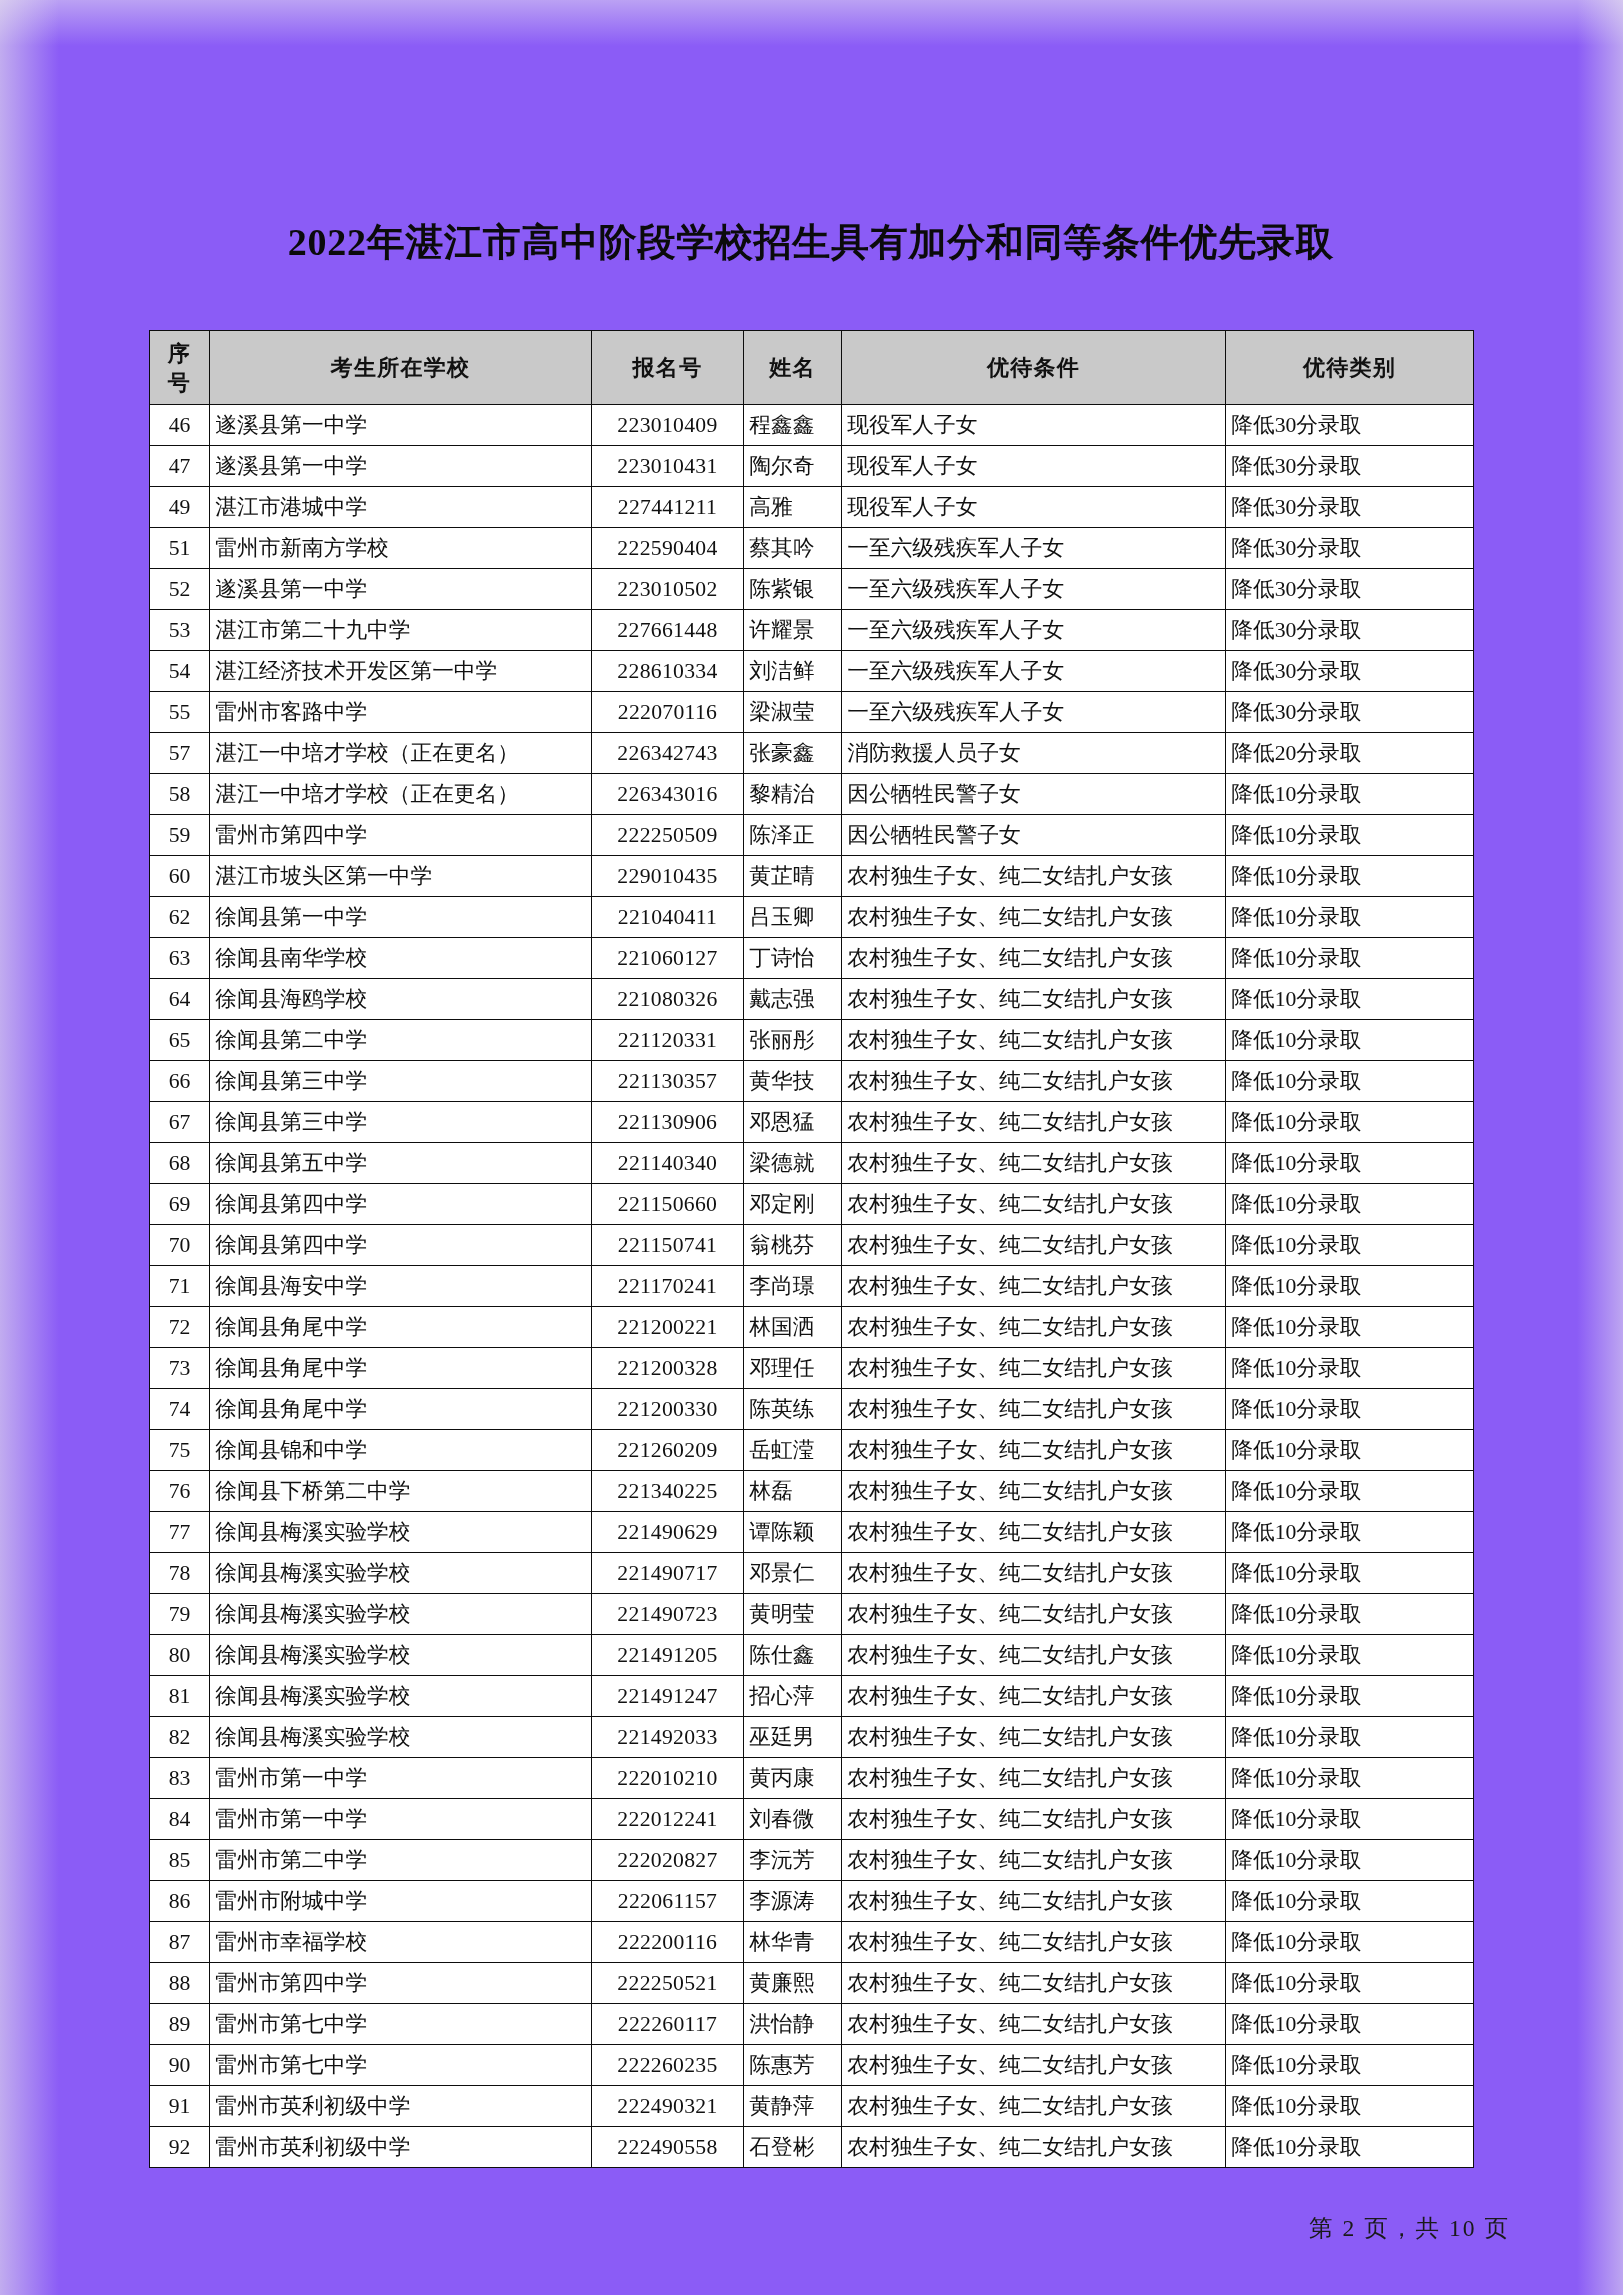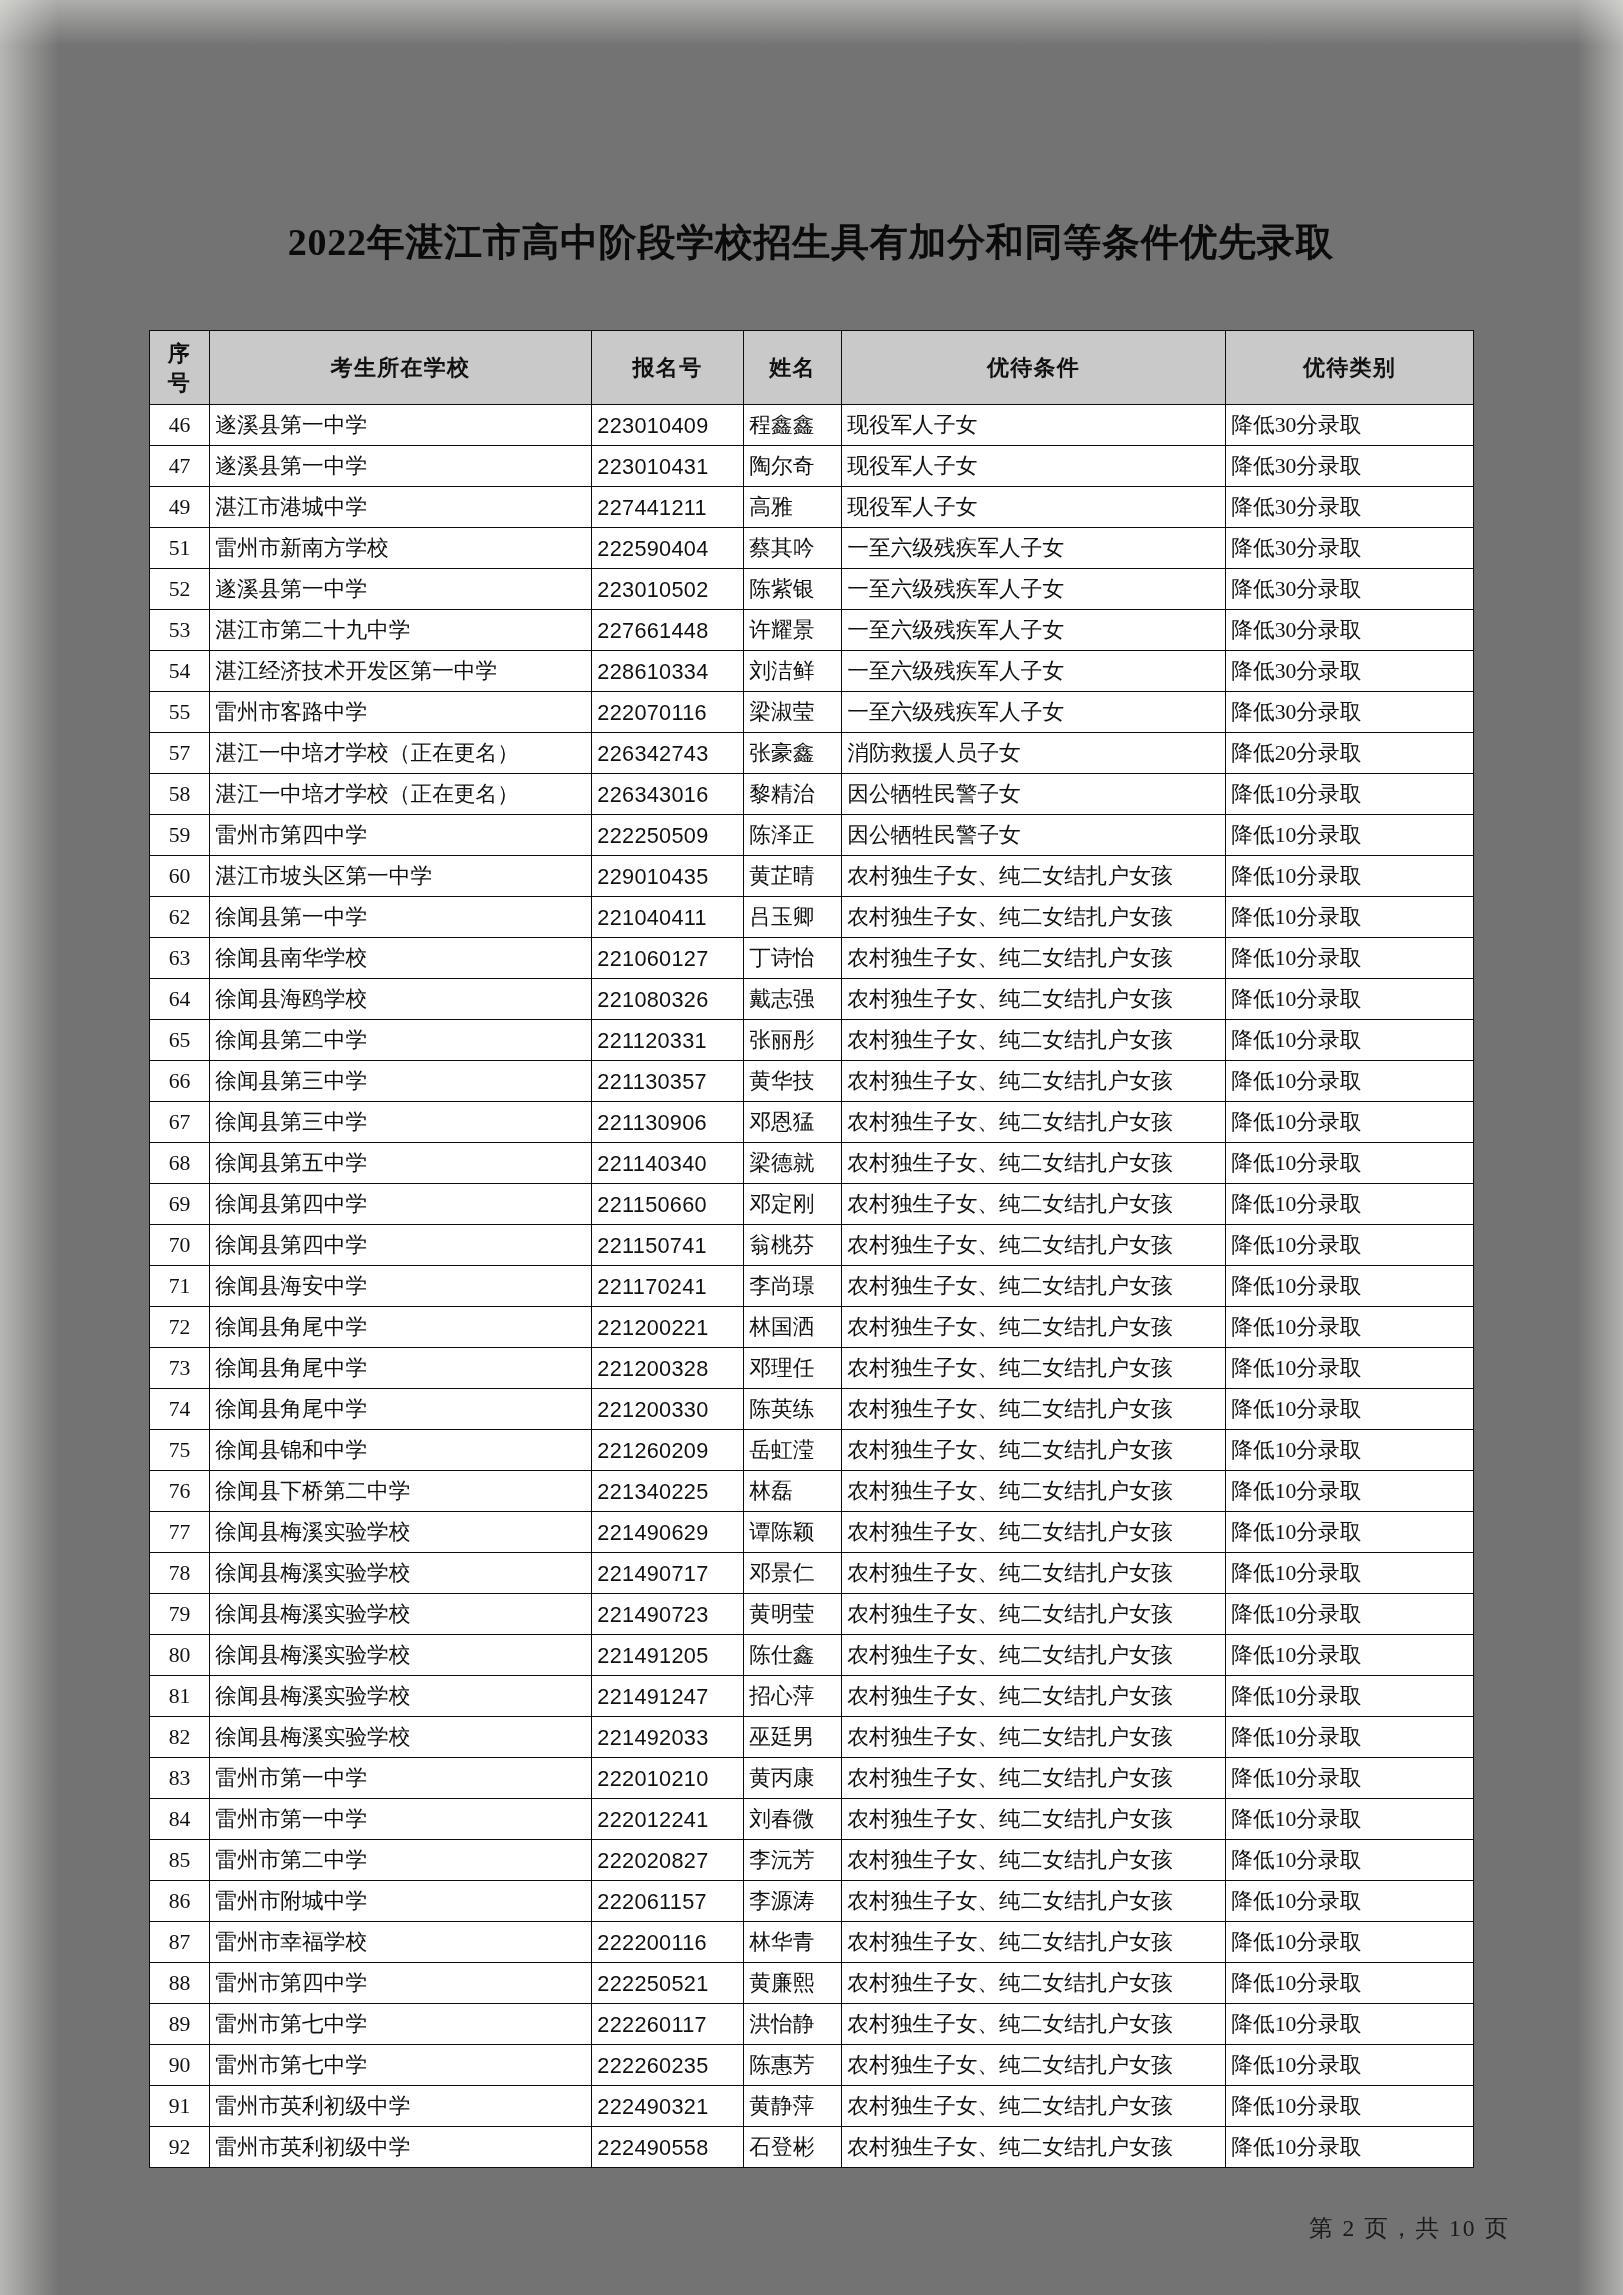--- a/index.html
+++ b/index.html
@@ -14,21 +14,21 @@
     font-family: "Liberation Serif", "DejaVu Serif", serif;
     color: #111111;
     position: relative;
     overflow: hidden;
   }
   .page {
     position: absolute;
     left: 0; top: 0;
     width: 1623px;
     height: 2295px;
-    background: #737373;
+    background: #8b5cf6;
     box-sizing: border-box;
     padding-left: 28px;
   }
   
   .paper-tint {
     position: absolute;
     left: 0; top: 0; right: 0; bottom: 0;
     background:
       linear-gradient(90deg, rgba(238,238,234,0.55) 0px, rgba(252,252,250,0) 59px),
       linear-gradient(270deg, rgba(240,240,236,0.5) 0px, rgba(252,252,250,0) 46px),
@@ -98,21 +98,21 @@
   th.h-type    { width: 248px; }
 
   table.roster tbody td {
     height: 41px;
     font-size: 21.7px;
     line-height: 39px;
     vertical-align: middle;
   }
   td.c-seq    { text-align: center; padding: 0 1.3px; }
   td.c-school { text-align: left;   padding-left: 9.2px; }
-  td.c-regno  { text-align: left; font-family: Liberation Sans, sans-serif; letter-spacing: 0.3px; }
+  td.c-regno  { text-align: center; font-family: Liberation Serif, serif; letter-spacing: 0.3px; }
   td.c-name   { text-align: left;   padding-left: 6.6px; }
   td.c-cond   { text-align: left;   padding-left: 7.9px; }
   td.c-type   { text-align: left;   padding-left: 10.5px; }
 
   .page-footer {
     position: absolute;
     left: 112px;
     top: 2212px;
     width: 1398px;
     text-align: right;

